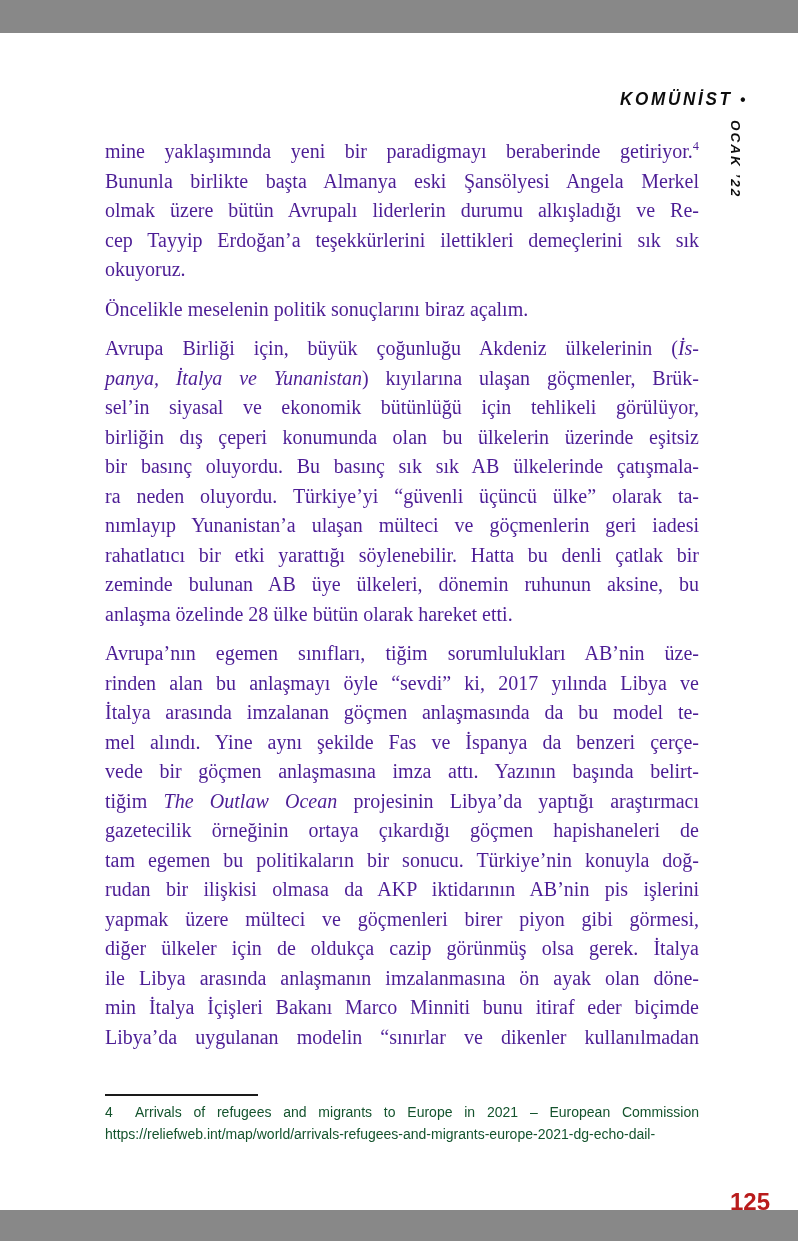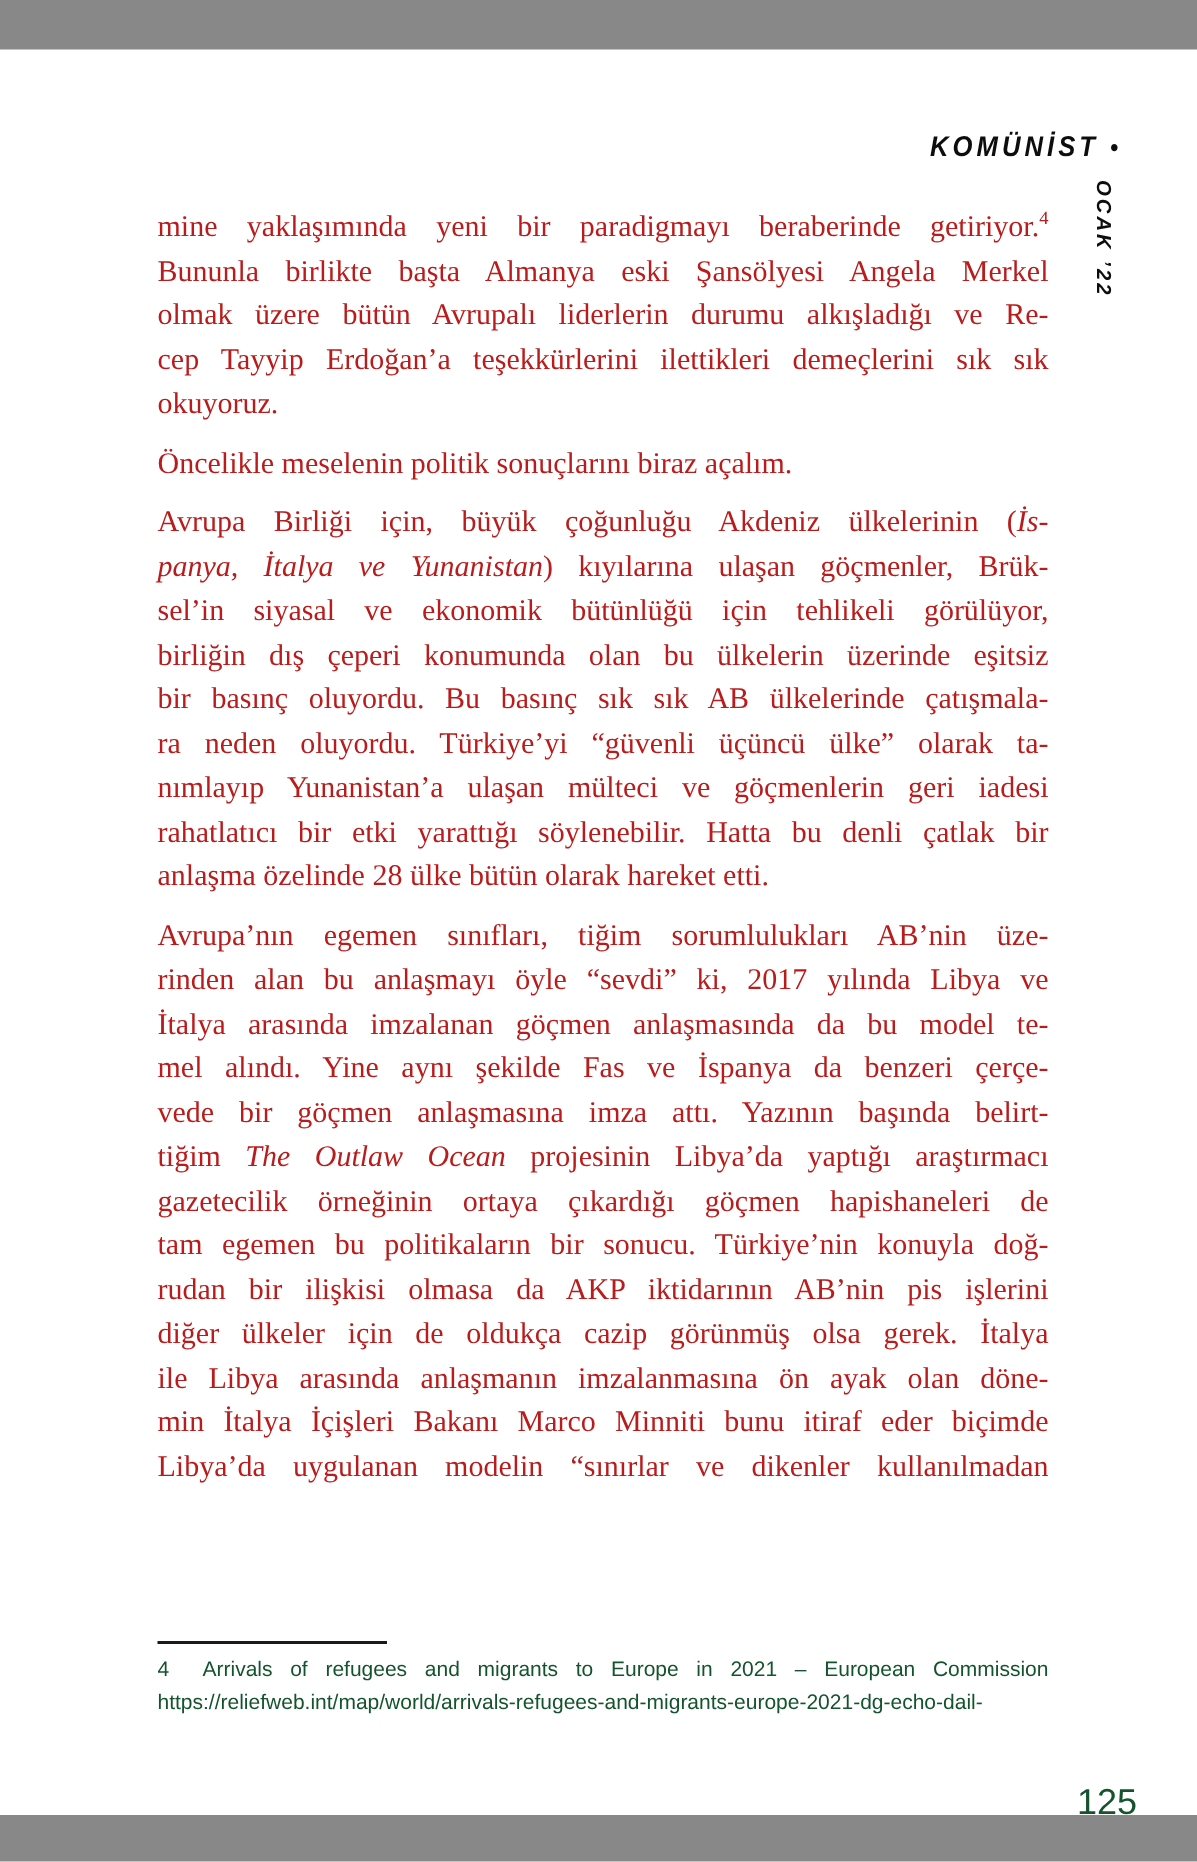--- a/index.html
+++ b/index.html
@@ -40,21 +40,21 @@
     color: #0d0d0d;
     white-space: nowrap;
   }
   .body-text {
     position: absolute;
     left: 105px;
     top: 104px;
     width: 594px;
     font-size: 20px;
     line-height: 29.5px;
-    color: #b91c1c;
+    color: #4c1d95;
   }
   .para { margin: 0 0 10px 0; }
   .line {
     text-align: justify;
     text-align-last: justify;
     white-space: nowrap;
   }
   .line.last { text-align-last: left; }
   .seg-i { font-style: italic; }
   .seg-sup { font-size: 0.62em; vertical-align: super; line-height: 0; }
@@ -72,25 +72,25 @@
     top: 1068px;
     width: 594px;
     font-family: "Liberation Sans", sans-serif;
     font-size: 14px;
     line-height: 22px;
     color: #14532d;
   }
   .pagenum {
     position: absolute;
     top: 1155px;
-    right: 40px;
+    right: 28px;
     font-family: "Liberation Sans", sans-serif;
-    font-weight: normal;
+    font-weight: bold;
     font-size: 24px;
-    color: #14532d;
+    color: #b91c1c;
   }
 </style>
 </head>
 <body>
 
 <div class="page">
   <div class="masthead">
     <span>KOMÜNİST</span><span class="bullet">•</span>
   </div>
   <div class="issue">OCAK ’22</div>
@@ -107,32 +107,34 @@
       </div>
       <div class="para">
         <div class="line"><span>Avrupa Birliği için, büyük çoğunluğu Akdeniz ülkelerinin (</span><span class="seg-i">İs-</span></div>
         <div class="line"><span class="seg-i">panya, İtalya ve Yunanistan</span><span>) kıyılarına ulaşan göçmenler, Brük-</span></div>
         <div class="line"><span>sel’in siyasal ve ekonomik bütünlüğü için tehlikeli görülüyor,</span></div>
         <div class="line"><span>birliğin dış çeperi konumunda olan bu ülkelerin üzerinde eşitsiz</span></div>
         <div class="line"><span>bir basınç oluyordu. Bu basınç sık sık AB ülkelerinde çatışmala-</span></div>
         <div class="line"><span>ra neden oluyordu. Türkiye’yi “güvenli üçüncü ülke” olarak ta-</span></div>
         <div class="line"><span>nımlayıp Yunanistan’a ulaşan mülteci ve göçmenlerin geri iadesi</span></div>
         <div class="line"><span>rahatlatıcı bir etki yarattığı söylenebilir. Hatta bu denli çatlak bir</span></div>
+        <div class="line"><span>zeminde bulunan AB üye ülkeleri, dönemin ruhunun aksine, bu</span></div>
         <div class="line last"><span>anlaşma özelinde 28 ülke bütün olarak hareket etti.</span></div>
       </div>
       <div class="para">
         <div class="line"><span>Avrupa’nın egemen sınıfları, tiğim sorumlulukları AB’nin üze-</span></div>
         <div class="line"><span>rinden alan bu anlaşmayı öyle “sevdi” ki, 2017 yılında Libya ve</span></div>
         <div class="line"><span>İtalya arasında imzalanan göçmen anlaşmasında da bu model te-</span></div>
         <div class="line"><span>mel alındı. Yine aynı şekilde Fas ve İspanya da benzeri çerçe-</span></div>
         <div class="line"><span>vede bir göçmen anlaşmasına imza attı. Yazının başında belirt-</span></div>
         <div class="line"><span>tiğim </span><span class="seg-i">The Outlaw Ocean</span><span> projesinin Libya’da yaptığı araştırmacı</span></div>
         <div class="line"><span>gazetecilik örneğinin ortaya çıkardığı göçmen hapishaneleri de</span></div>
         <div class="line"><span>tam egemen bu politikaların bir sonucu. Türkiye’nin konuyla doğ-</span></div>
         <div class="line"><span>rudan bir ilişkisi olmasa da AKP iktidarının AB’nin pis işlerini</span></div>
+        <div class="line"><span>yapmak üzere mülteci ve göçmenleri birer piyon gibi görmesi,</span></div>
         <div class="line"><span>diğer ülkeler için de oldukça cazip görünmüş olsa gerek. İtalya</span></div>
         <div class="line"><span>ile Libya arasında anlaşmanın imzalanmasına ön ayak olan döne-</span></div>
         <div class="line"><span>min İtalya İçişleri Bakanı Marco Minniti bunu itiraf eder biçimde</span></div>
         <div class="line"><span>Libya’da uygulanan modelin “sınırlar ve dikenler kullanılmadan</span></div>
       </div>
     </div>
   <div class="fnsep"></div>
   <div class="footnote">
       <div class="line"><span class="seg-marker">4</span><span>Arrivals of refugees and migrants to Europe in 2021 – European Commission</span></div>
       <div class="line"><span>https://reliefweb.int/map/world/arrivals-refugees-and-migrants-europe-2021-dg-echo-dail-</span></div>

